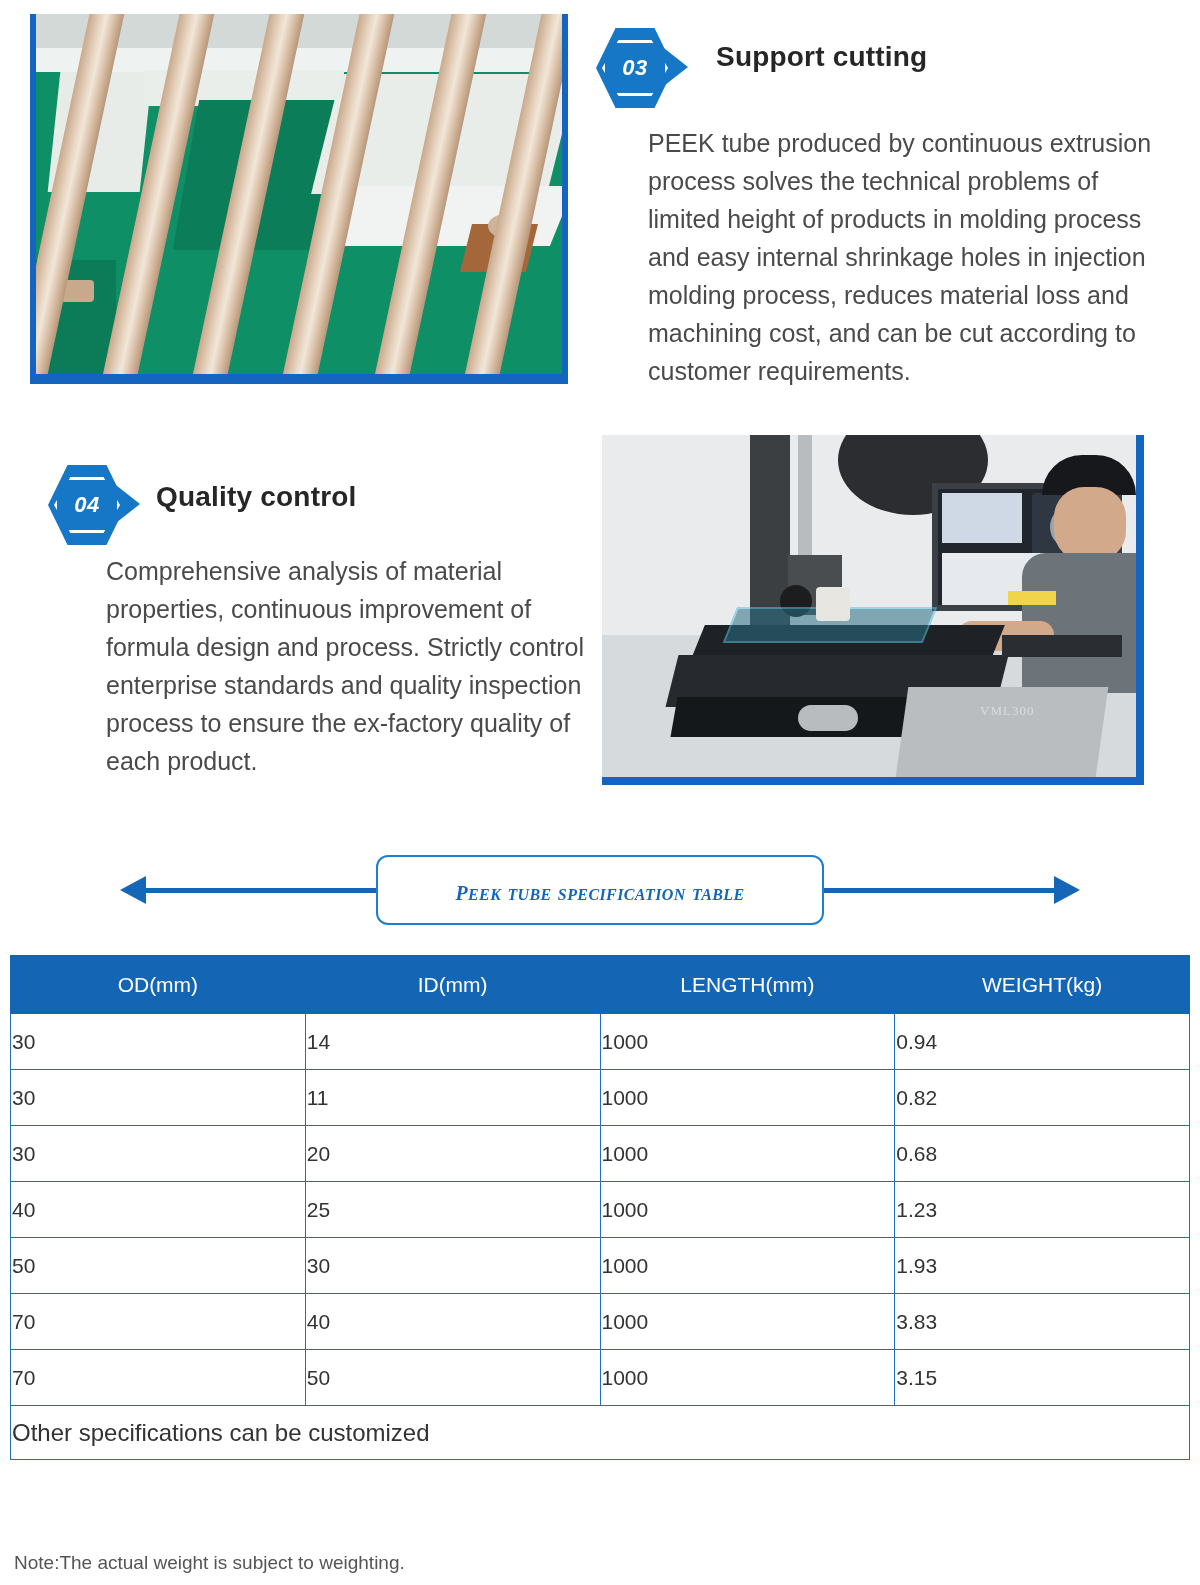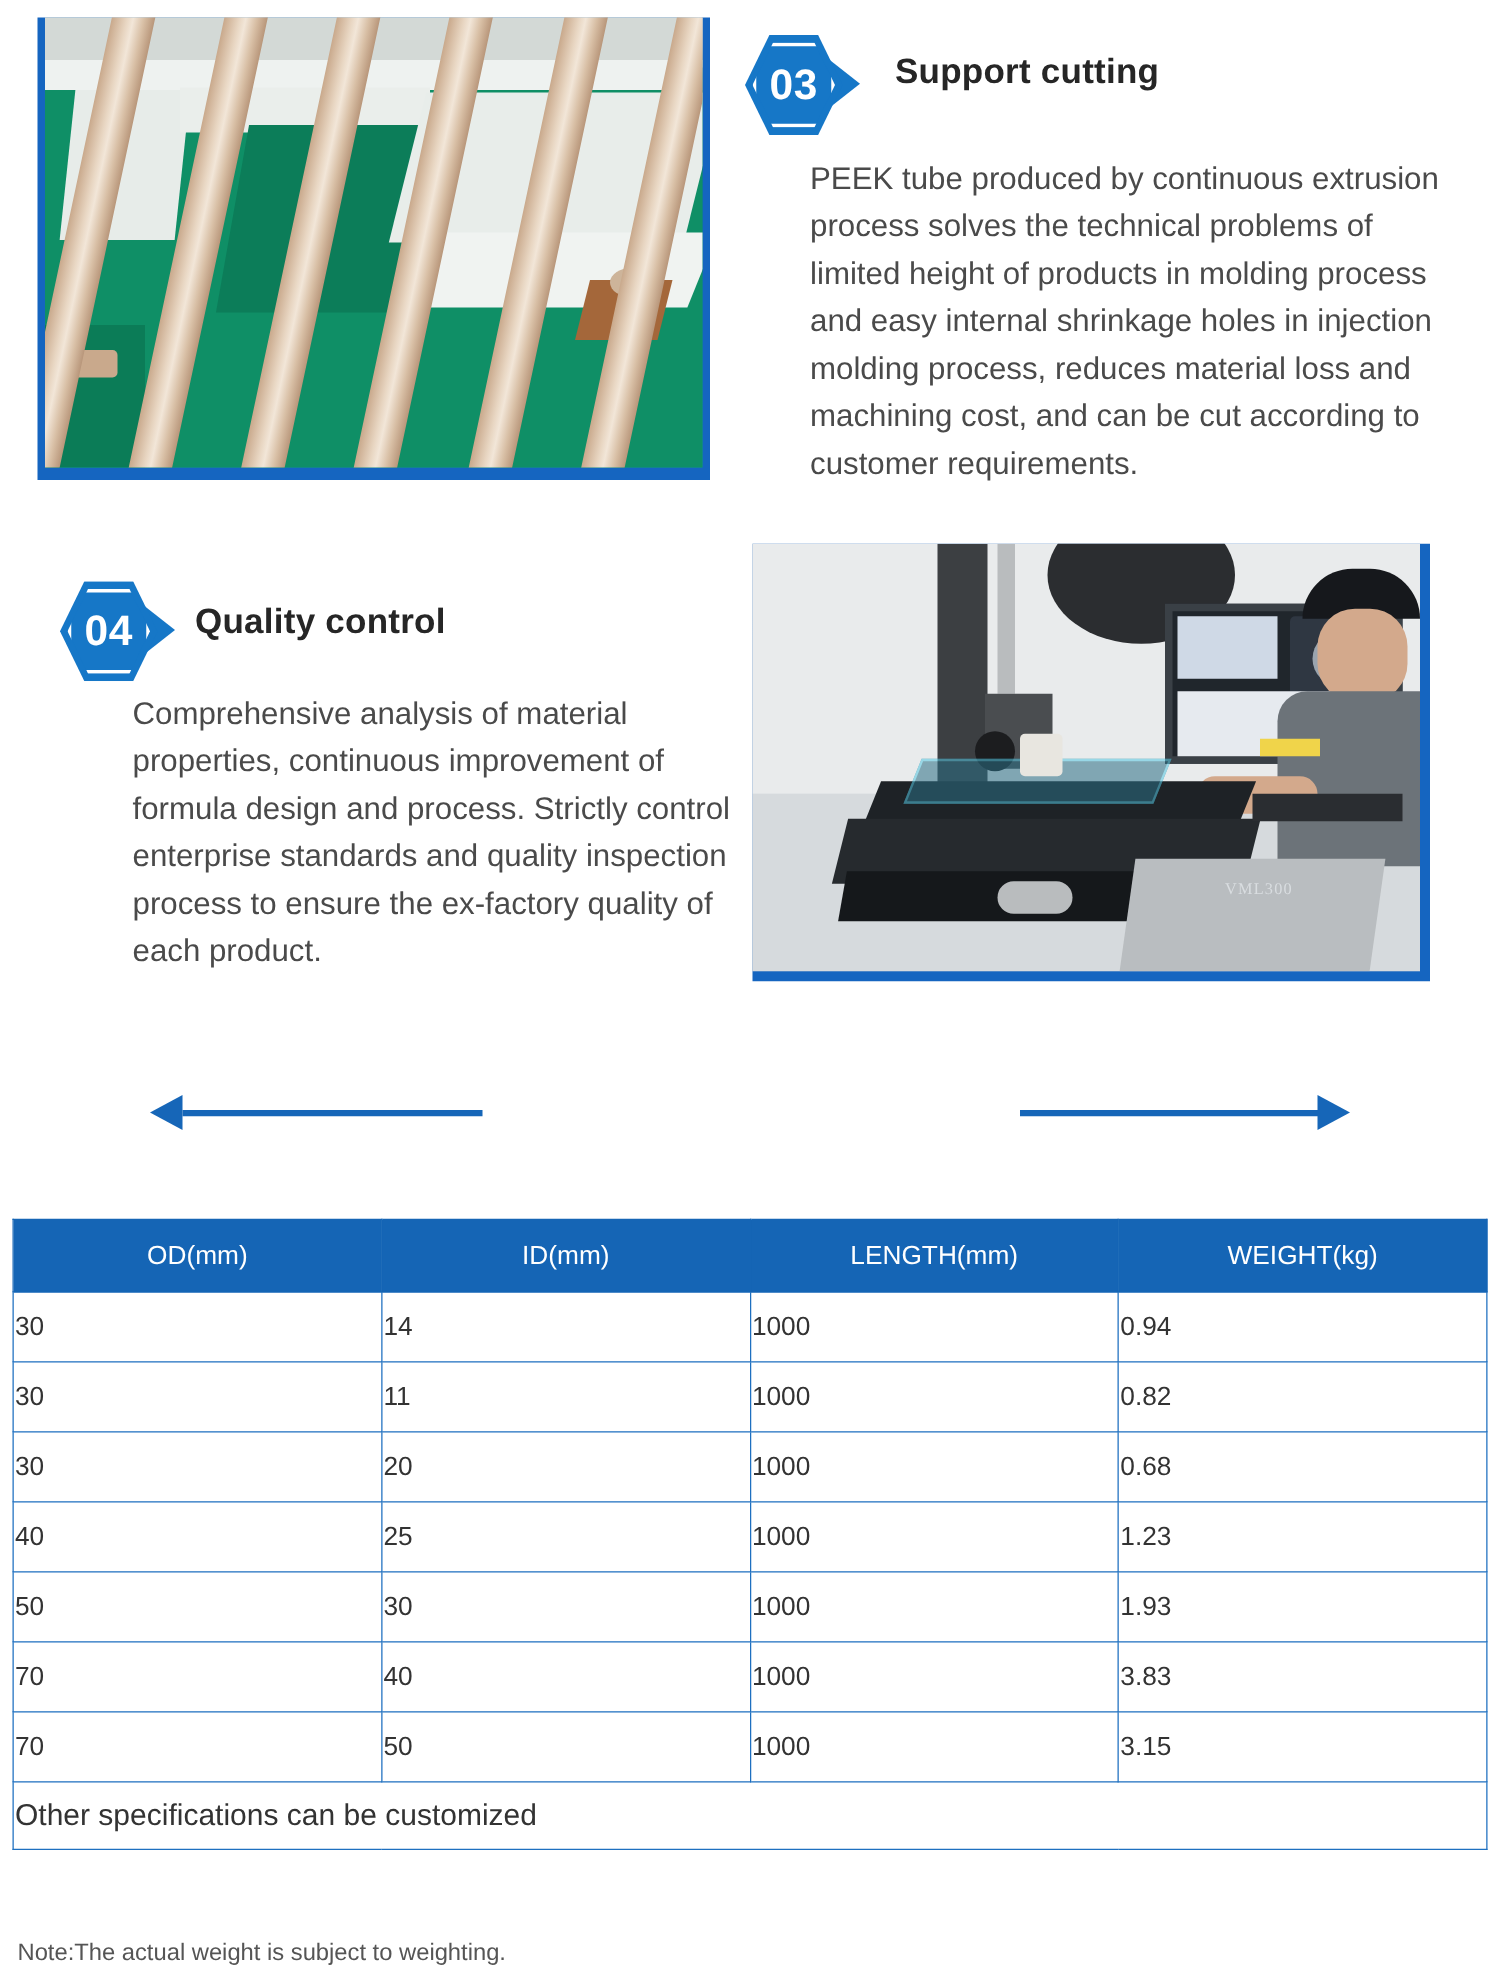--- a/index.html
+++ b/index.html
@@ -73,29 +73,30 @@
   }
   .hexa {
     position: absolute;
     left: 0; top: 0;
     width: 78px; height: 80px;
     background: #1677c7;
     clip-path: polygon(25% 0%, 75% 0%, 100% 50%, 75% 100%, 25% 100%, 0% 50%);
     display: flex; align-items: center; justify-content: center;
   }
   .hexa-inner {
-    width: 66px; height: 68px;
+    width: 66px; height: 56px;
     background: #1677c7;
     border: 3px solid #ffffff;
     clip-path: polygon(25% 0%, 75% 0%, 100% 50%, 75% 100%, 25% 100%, 0% 50%);
     display: flex; align-items: center; justify-content: center;
     color: #fff;
-    font-size: 34px;
+    font-size: 22px;
     font-weight: bold;
     letter-spacing: 0.5px;
+    font-style: italic;
   }
   .badge-tail {
     position: absolute;
     left: 64px; top: 17px;
     width: 0; height: 0;
     border-top: 22px solid transparent;
     border-bottom: 22px solid transparent;
     border-left: 28px solid #1677c7;
   }
 
@@ -175,21 +176,20 @@
     font-variant: small-caps;
     text-transform: lowercase;
   }
   .spec-pill-text::first-letter { font-size: 29px; }
 
   
   .spec-table-wrap {
     position: absolute;
     left: 10px; top: 955px;
     width: 1180px;
-    margin-top: 20px;
   }
   table.spec {
     width: 1180px;
     border-collapse: collapse;
     table-layout: fixed;
   }
   table.spec th {
     background: #1565b5;
     color: #ffffff;
     font-size: 21px;
@@ -306,20 +306,23 @@
       <div style="position:absolute;left:378px;top:268px;color:#d9dde0;font-size:13px;font-family:Liberation Serif, serif;letter-spacing:1px;">VML300</div>
     </div>
   </div>
 </div>
 
 <div class="spec-banner">
   <div class="arrow-line" style="left:146px;width:240px;"></div>
   <div class="arrow-line" style="left:816px;width:254px;"></div>
   <div class="arrow-head left"></div>
   <div class="arrow-head right"></div>
+  <div class="spec-pill">
+    <span class="spec-pill-text">Peek tube specification table</span>
+  </div>
 </div>
 
 <div class="spec-table-wrap">
   <table class="spec">
     <thead>
       <tr>
         <th>OD(mm)</th>
         <th>ID(mm)</th>
         <th>LENGTH(mm)</th>
         <th>WEIGHT(kg)</th>

